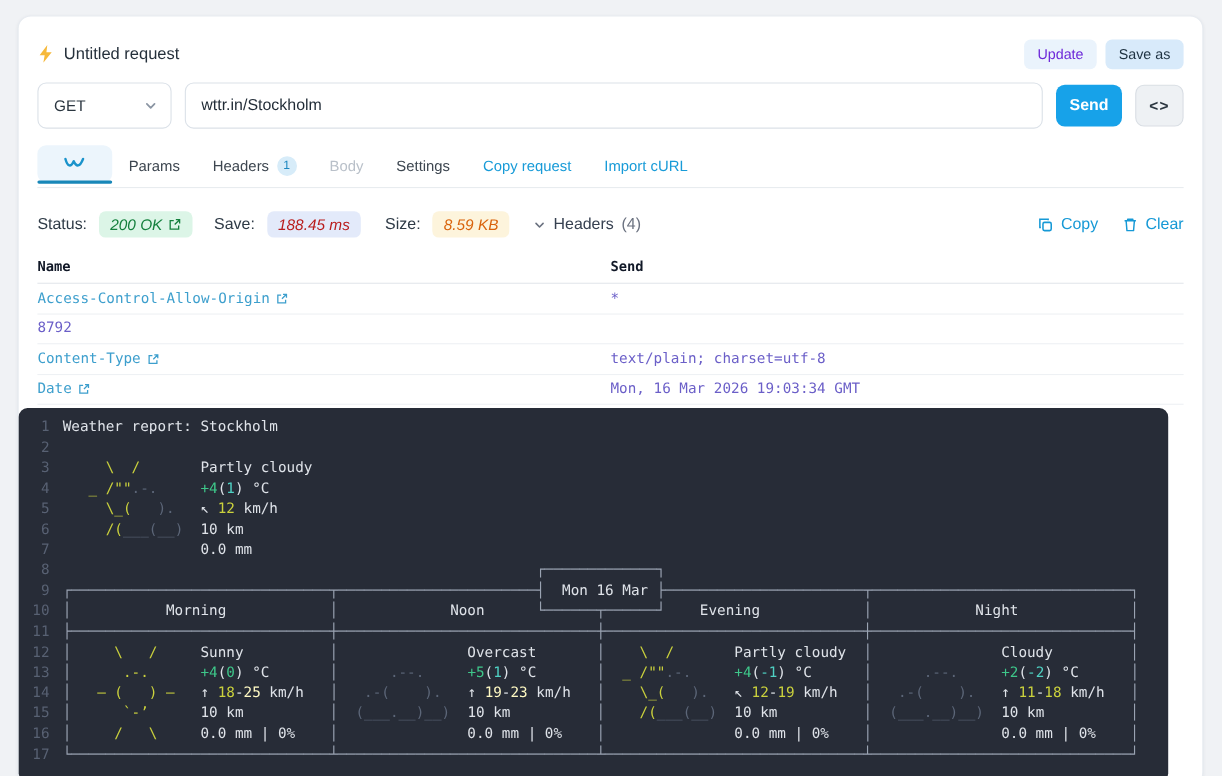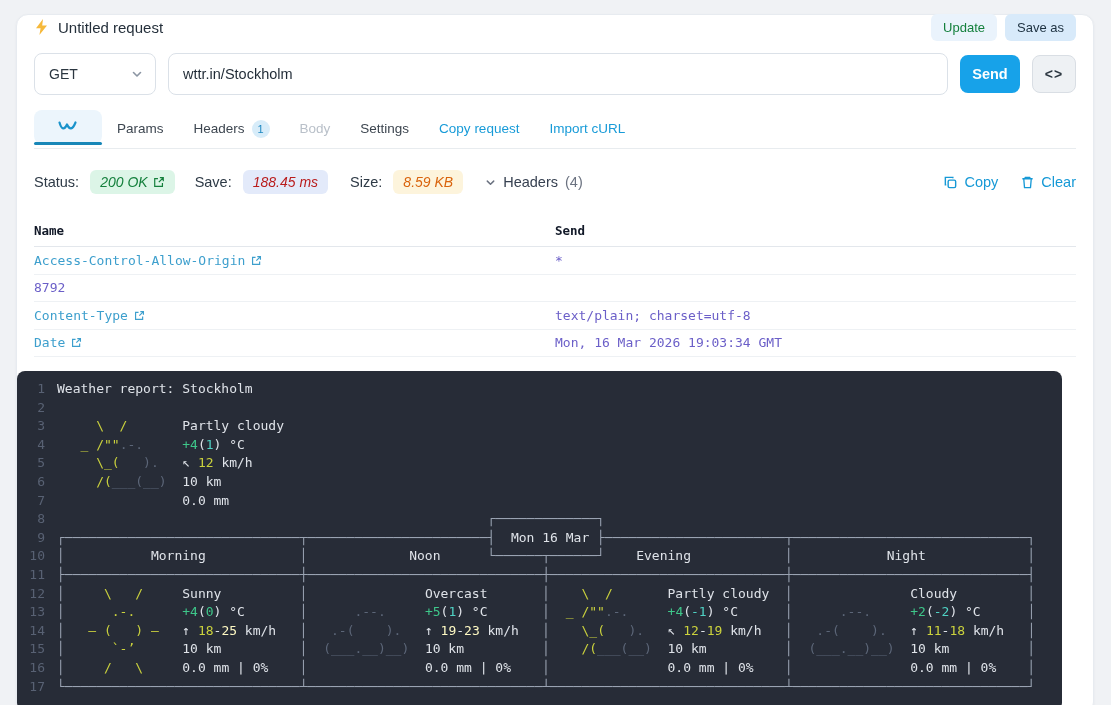--- a/index.html
+++ b/index.html
@@ -3,27 +3,27 @@
 <meta charset="utf-8">
 <style>
   * { margin:0; padding:0; box-sizing:border-box; }
   html,body { width:1111px; height:705px; overflow:hidden; background:#f0f2f5;
               font-family:"Liberation Sans", sans-serif; }
   .card { position:absolute; left:16px; top:14px; width:1078px; height:700px;
           background:#ffffff; border:1px solid #e7ebf0; border-radius:12px;
           box-shadow:0 1px 3px rgba(20,30,50,.05); padding:0 17px; }
 
   
-  .title-row { display:flex; align-items:center; height:24px; }
+  .title-row { display:flex; align-items:center; margin-top:22px; height:24px; }
   .bolt { width:16px; height:16px; margin-right:8px; }
   .req-title { font-size:15px; color:#25303b; font-weight:500; }
   .title-actions { margin-left:auto; display:flex; gap:8px; }
   .btn-soft { border:none; border-radius:6px; padding:6px 12px; font-size:13px; cursor:pointer;
               font-family:inherit; }
-  .btn-update { background:#eaf3fc; color:#15803d; }
+  .btn-update { background:#eaf3fc; color:#6d28d9; }
   .btn-saveas { background:#d8eafa; color:#1d3140; font-weight:500; }
 
   
   .request-row { display:flex; align-items:center; margin-top:14px; gap:12px; }
   .method-select { width:122px; height:42px; border:1px solid #dbe1e8; border-radius:8px;
                    display:flex; align-items:center; padding:0 12px 0 14px; background:#fff; cursor:pointer; }
   .method-label { font-size:14px; color:#2b3640; font-weight:500; }
   .method-select svg { margin-left:auto; }
   .url-input { flex:1; height:42px; border:1px solid #dbe1e8; border-radius:8px;
                font-size:14.5px; color:#1f2a35; padding:0 14px; outline:none;
@@ -58,21 +58,21 @@
   .badge-time { background:#e3eafa; color:#b91c1c; margin-right:22px; }
   .badge-size { background:#fdf4dc; color:#d9630c; margin-right:22px; }
   .headers-toggle { display:flex; align-items:center; gap:7px; cursor:pointer; }
   .headers-toggle .hl { font-size:14.5px; color:#374151; font-weight:500; }
   .headers-toggle .hc { font-size:14.5px; color:#6b7280; }
   .status-actions { margin-left:auto; display:flex; gap:22px; }
   .link-btn { display:flex; align-items:center; gap:6px; color:#1699d6; font-size:14.5px;
               cursor:pointer; background:none; border:none; font-family:inherit; }
 
   
-  .hdr-table { margin-top:27px; }
+  .hdr-table { margin-top:16px; }
   .hdr-table .thead { display:flex; border-bottom:1px solid #e3e7ec; padding-bottom:8px; }
   .hdr-table .th { font-family:"DejaVu Sans Mono", monospace; font-size:12.5px; font-weight:bold;
                    color:#111827; }
   .col-name { width:521px; }
   .col-value { flex:1; }
   .hdr-row { display:flex; align-items:center; height:27.5px; border-bottom:1px solid #eef1f4;
              font-family:"DejaVu Sans Mono", monospace; font-size:13px; }
   .hdr-name { width:521px; color:#3d9fcd; display:flex; align-items:center; gap:6px; }
   .hdr-value { flex:1; color:#6b5fc8; }
 

